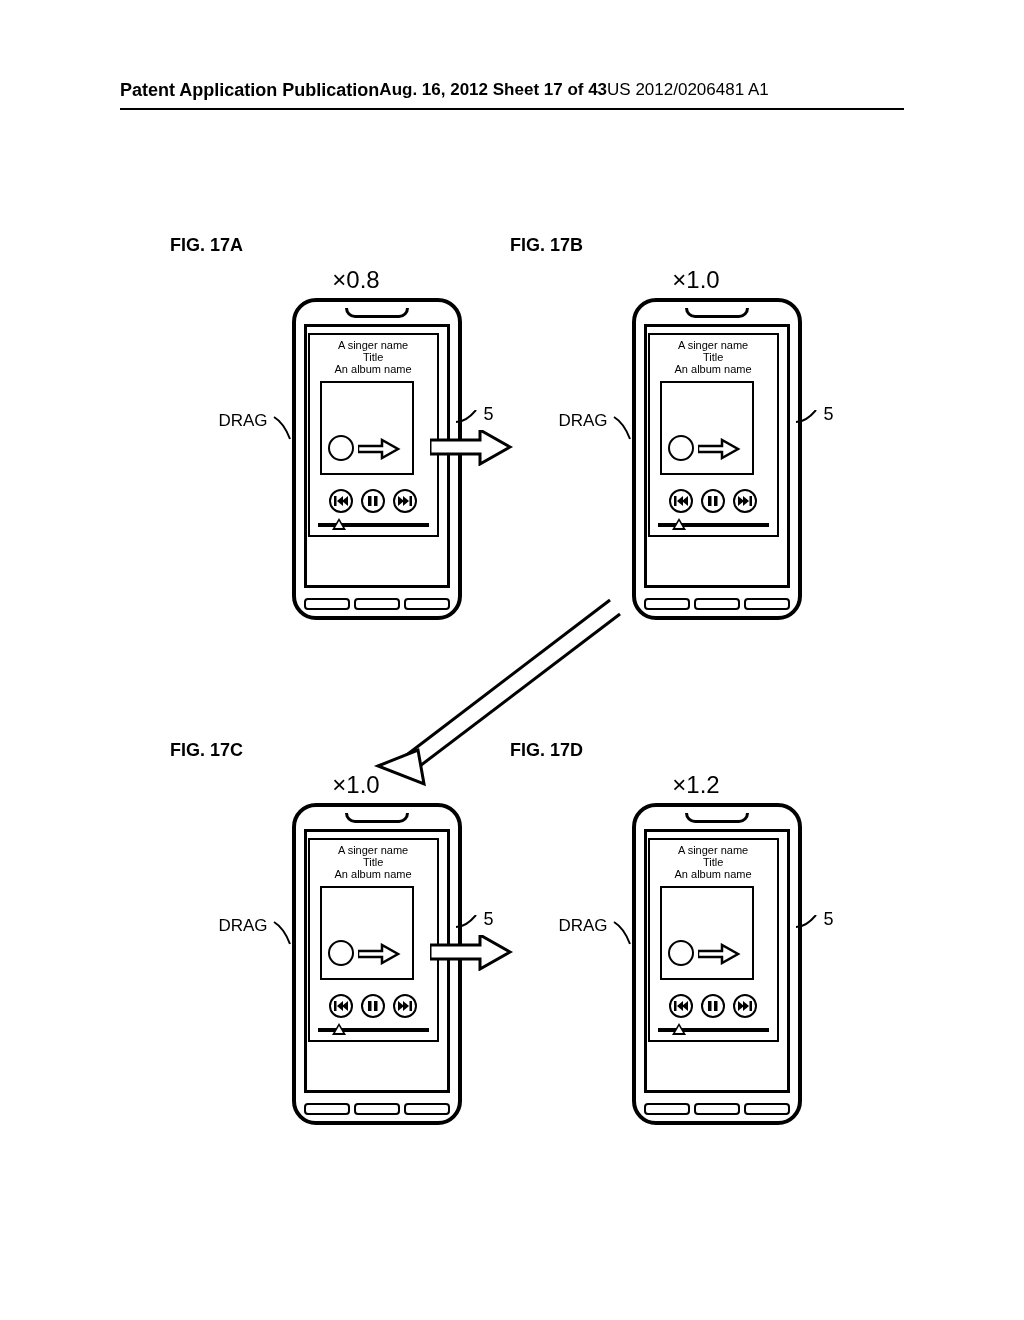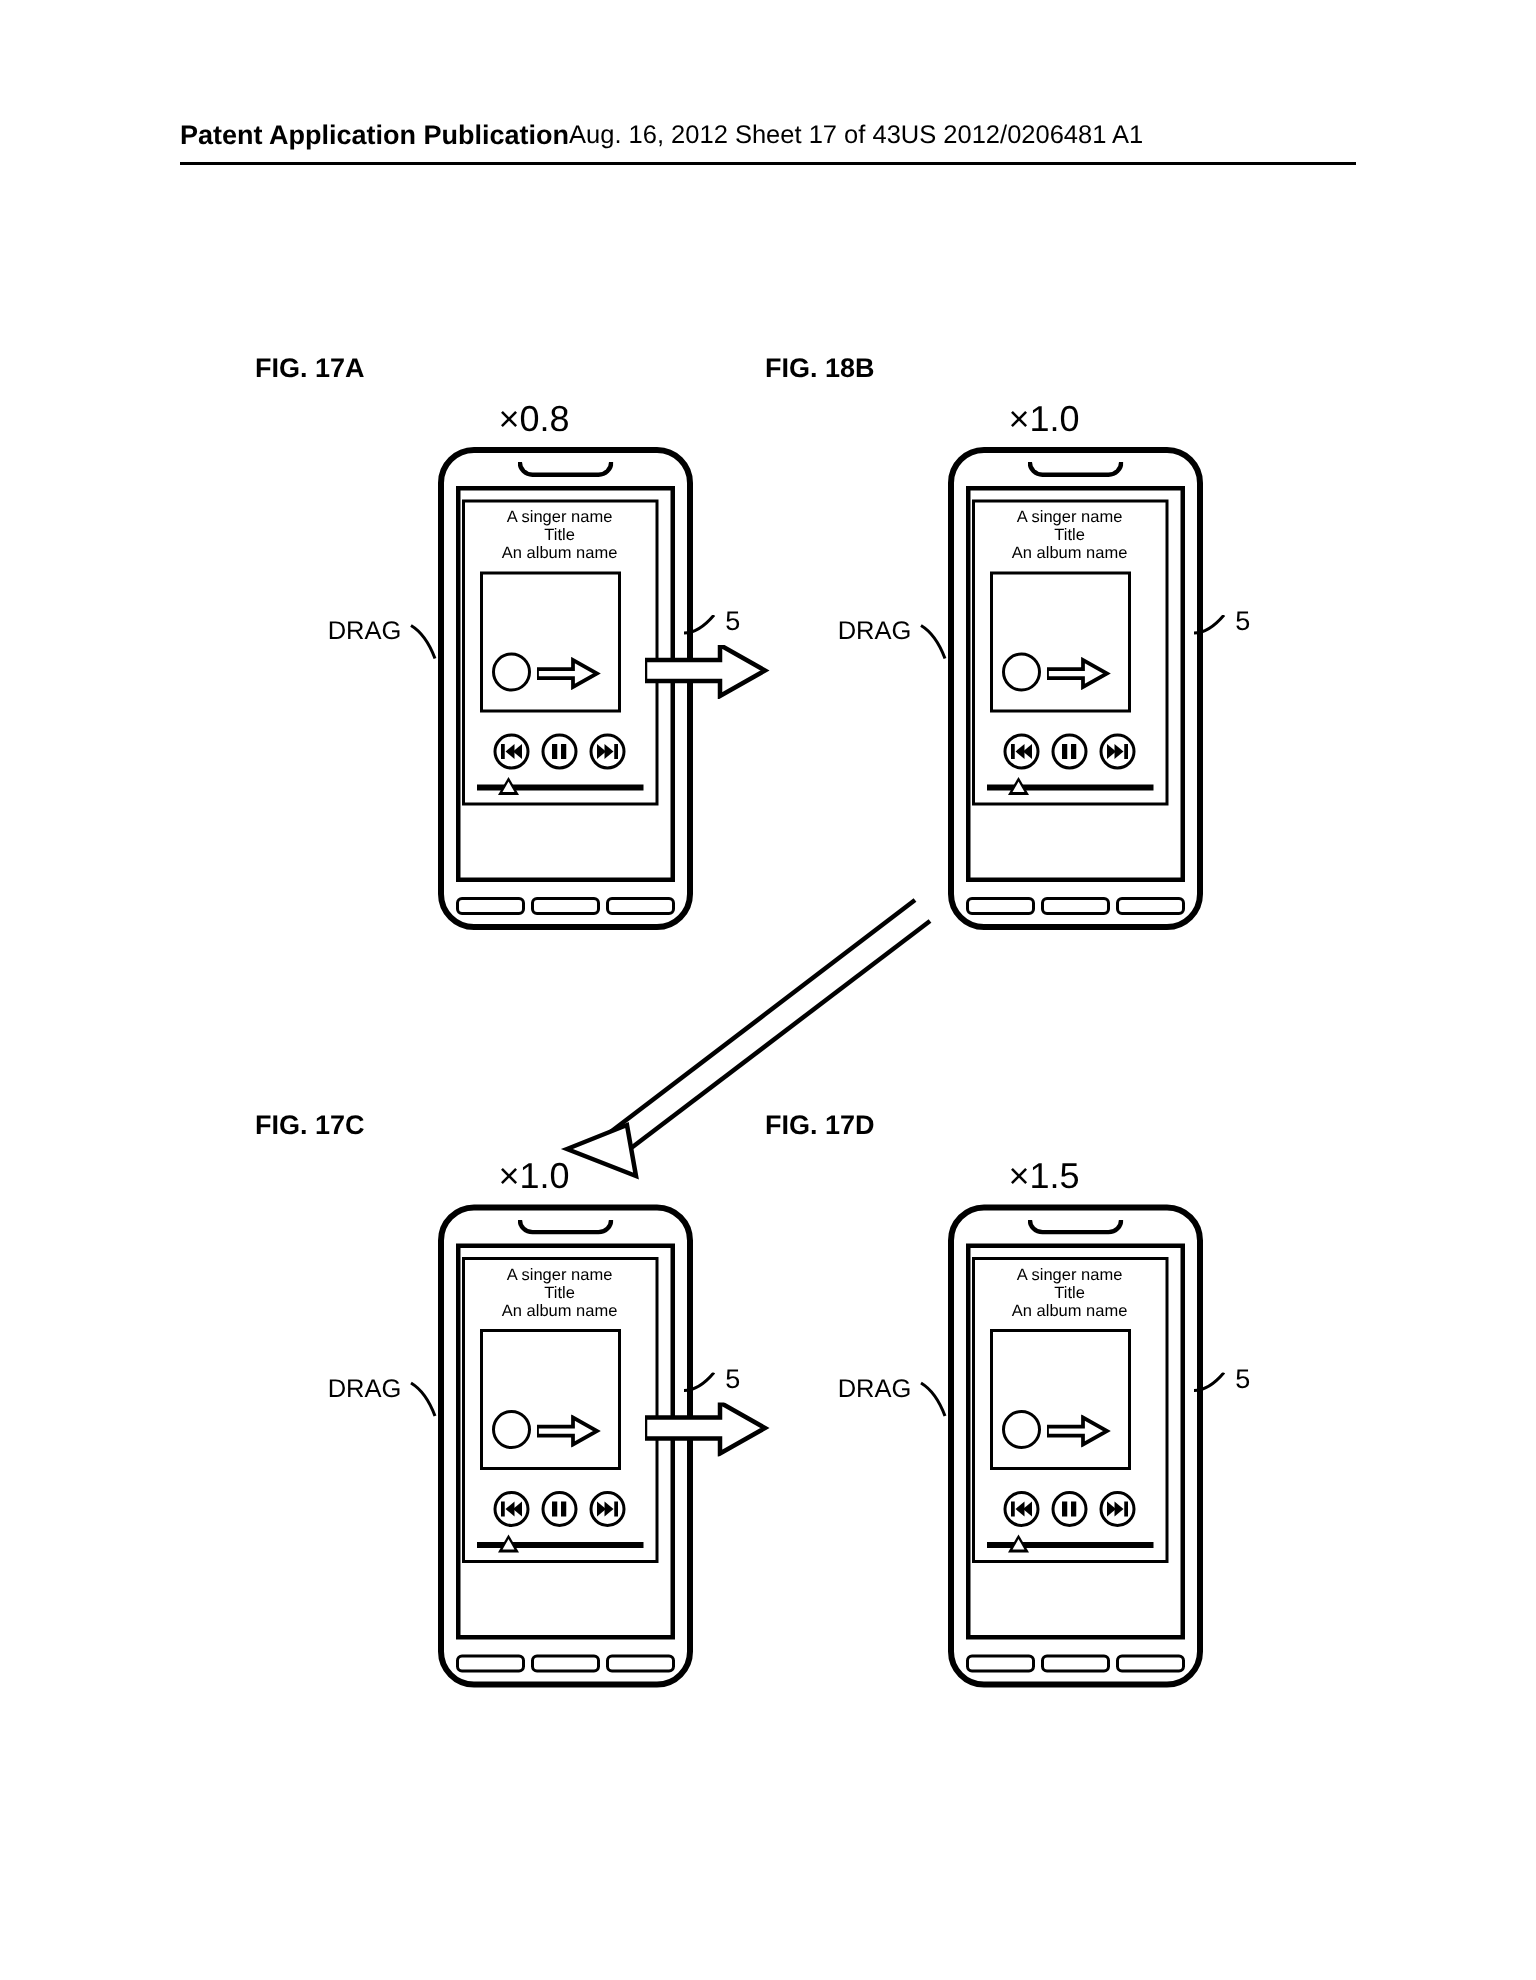--- a/index.html
+++ b/index.html
@@ -13,21 +13,21 @@
     .header {
       position: absolute;
       top: 80px;
       left: 120px;
       right: 120px;
       display: flex;
       justify-content: flex-start;
       font-size: 18px;
     }
     .header .left { font-weight: bold; }
-    .header .center { font-size: 17px; }
+    .header .center { font-size: 17px; font-weight: bold; }
     .header .right { font-size: 17px; }
     .hr {
       position: absolute;
       top: 108px;
       left: 120px;
       right: 120px;
       border-top: 2px solid #000;
     }
 
     .figure-panel {
@@ -312,21 +312,21 @@
       </div>
       <span class="callout-line"><svg width="22" height="14">
             <path d="M0,12 Q10,12 20,0" stroke="#000" stroke-width="2" fill="none"></path>
           </svg></span>
       <span class="callout-5">5</span>
     </div>
   </div>
 </div>
 
 <div class="figure-panel fig-17b">
-  <div class="fig-label">FIG. 18B</div>
+  <div class="fig-label">FIG. 17B</div>
   <div class="zoom-label">×1.0</div>
   <div class="phone-row">
     <span class="drag-label">DRAG</span>
     <span class="drag-leader">
       <svg width="18" height="24">
           <path d="M0,0 Q10,6 16,22" stroke="#000" stroke-width="2" fill="none"></path>
         </svg>
     </span>
     <div class="phone">
       <div class="speaker"></div>
@@ -437,21 +437,21 @@
       <span class="callout-line"><svg width="22" height="14">
             <path d="M0,12 Q10,12 20,0" stroke="#000" stroke-width="2" fill="none"></path>
           </svg></span>
       <span class="callout-5">5</span>
     </div>
   </div>
 </div>
 
 <div class="figure-panel fig-17d">
   <div class="fig-label">FIG. 17D</div>
-  <div class="zoom-label">×1.5</div>
+  <div class="zoom-label">×1.2</div>
   <div class="phone-row">
     <span class="drag-label">DRAG</span>
     <span class="drag-leader">
       <svg width="18" height="24">
           <path d="M0,0 Q10,6 16,22" stroke="#000" stroke-width="2" fill="none"></path>
         </svg>
     </span>
     <div class="phone">
       <div class="speaker"></div>
       <div class="screen">

